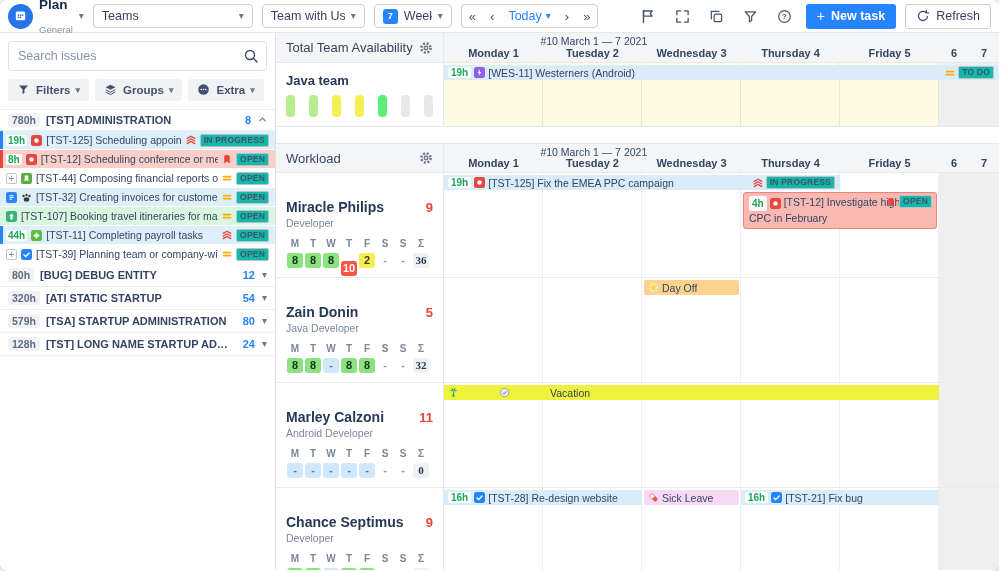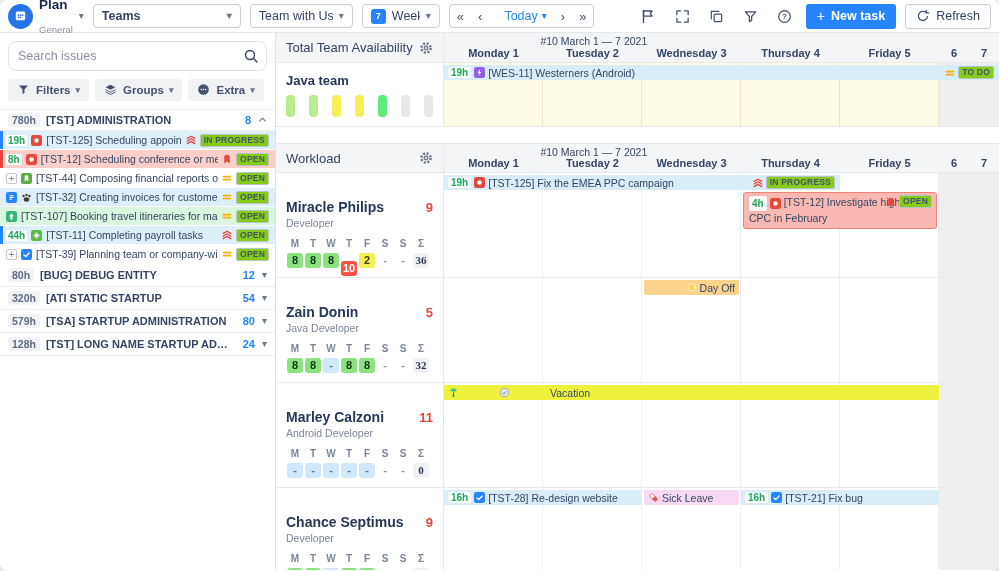--- a/index.html
+++ b/index.html
@@ -10,41 +10,41 @@
   .tb{height:33px;border-bottom:1px solid #e6e8ec;display:flex;align-items:center;padding:0 8px;gap:9px;background:#fff;}
   .logo-grp{display:flex;align-items:center;gap:6px;cursor:pointer;}
   .logo-circ{width:25px;height:25px;border-radius:50%;background:#2575e8;display:flex;align-items:center;justify-content:center;}
   .logo-txt{line-height:1;}
   .logo-title{font-size:13.5px;font-weight:bold;color:#172b4d;}
   .logo-sub{font-size:9.5px;color:#8993a4;margin-top:14px;}
   .chev{color:#6b778c;font-size:10px;line-height:1;}
   .tsel{height:24px;border:1px solid #c9ced6;border-radius:4px;display:flex;align-items:center;padding:0 8px;gap:6px;
         font-size:12.5px;color:#344563;background:#fff;cursor:pointer;}
   .tsel .lbl{flex:1;white-space:nowrap;overflow:hidden;}
-  .w-teams{width:148px;font-weight:bold;} .w-view{width:103px;} .w-range{width:78px;}
+  .w-teams{width:160px;} .w-view{width:103px;} .w-range{width:78px;}
   .cal7{width:15px;height:15px;border-radius:3px;background:#2684ff;color:#fff;font-size:9px;font-weight:bold;
         display:flex;align-items:center;justify-content:center;}
   .navgrp{display:flex;align-items:center;height:24px;border:1px solid #c9ced6;border-radius:4px;background:#fff;}
   .navbtn{padding:0 7px;font-size:13px;color:#42526e;display:flex;align-items:center;height:100%;cursor:pointer;gap:4px;}
-  .navbtn.today{color:#2684ff;font-size:12.5px;margin-left:8px;}
+  .navbtn.today{color:#2684ff;font-size:12.5px;}
   .navbtn.today .chev{color:#2684ff;}
   .tb-spacer{flex:1;}
   .tibtn{width:25px;height:24px;display:flex;align-items:center;justify-content:center;cursor:pointer;}
   .btn-primary{background:#2684ff;color:#fff;height:25px;border-radius:3px;display:flex;align-items:center;
                padding:0 11px;gap:6px;font-size:12.5px;font-weight:bold;cursor:pointer;}
   .btn-primary .plus{font-size:14px;font-weight:normal;line-height:1;}
   .btn-ghost{border:1px solid #c9ced6;background:#fff;height:25px;border-radius:3px;display:flex;align-items:center;
              padding:0 10px;gap:6px;font-size:12.5px;color:#344563;cursor:pointer;}
   
   .bodywrap{display:flex;height:537px;}
   .sidebar{width:276px;border-right:1px solid #dfe1e6;flex:none;background:#fff;overflow:hidden;}
   .main{flex:1;overflow:hidden;background:#fff;}
   
   .searchwrap{margin:8px;position:relative;}
-  .searchwrap input{width:100%;height:30px;border:1px solid #dfe1e6;border-radius:8px;padding:0 30px 0 9px;
+  .searchwrap input{width:100%;height:30px;border:1px solid #dfe1e6;border-radius:3px;padding:0 30px 0 9px;
                     font-size:12.5px;color:#344563;font-family:"Liberation Sans",sans-serif;outline:none;}
   .searchwrap input::placeholder{color:#8993a4;}
   .search-ic{position:absolute;right:8px;top:7px;}
   .fbtns{display:flex;gap:6px;padding:0 8px 8px;}
   .fbtn{background:#f1f2f4;border-radius:3px;height:22px;display:flex;align-items:center;gap:5px;padding:0 9px;
         font-size:11.5px;font-weight:bold;color:#42526e;cursor:pointer;}
   .fbtn .chev{font-size:9px;}
   .grp{display:flex;align-items:center;height:23px;padding:0 8px;border-bottom:1px solid #eceef1;background:#fff;font-size:11px;cursor:pointer;}
   .grp-head{height:22px;border-top:1px solid #eceef1;}
   .hpill{background:#f1f2f4;border-radius:3px;color:#5e6c84;font-weight:bold;font-size:10.5px;padding:1px 4px;margin-right:6px;flex:none;}
@@ -52,21 +52,21 @@
   .gcount{color:#2684ff;font-weight:bold;font-size:11px;margin-left:8px;}
   .grp .chev{margin-left:7px;}
   .task-row{display:flex;align-items:center;gap:4px;height:19px;padding:0 6px 0 6px;border-bottom:1px solid #fff;
             font-size:10.5px;overflow:hidden;cursor:pointer;}
   .row-blue{background:#ddf0fa;} .row-red{background:#fbcfc9;} .row-green{background:#d9f6df;} .row-white{background:#fff;}
   .barl-blue{box-shadow:inset 3px 0 0 0 #2684ff;} .barl-red{box-shadow:inset 3px 0 0 0 #e8453c;}
   .thrs{color:#1fa65a;background:#fff;font-weight:bold;font-size:10px;padding:0 2px;border-radius:2px;flex:none;}
   .texp{width:11px;height:11px;border:1px solid #c1c7d0;border-radius:2px;background:#fff;color:#7a869a;font-size:10px;
         line-height:9px;text-align:center;flex:none;}
   .ttext{flex:1;white-space:nowrap;overflow:hidden;min-width:0;color:#344563;}
-  .spill{flex:none;font-size:8.5px;font-weight:bold;color:#42526e;background:#84cc16;border:1px solid #b9c1cc;border-radius:2px;
+  .spill{flex:none;font-size:8.5px;font-weight:bold;color:#42526e;background:#14b8a6;border:1px solid #b9c1cc;border-radius:2px;
          padding:0 3px;line-height:11px;letter-spacing:.2px;white-space:nowrap;}
   .i16{width:16px;height:16px;display:inline-flex;} .i14{width:14px;height:14px;display:inline-flex;}
   .i11{width:11px;height:11px;display:inline-flex;flex:none;} .i10{width:10px;height:10px;display:inline-flex;flex:none;}
   
   .sec-band{display:flex;background:#f4f5f7;border-bottom:1px solid #e6e8ec;border-top:1px solid #e6e8ec;height:30px;}
   .band-left{width:168px;flex:none;display:flex;align-items:center;justify-content:space-between;padding:0 10px;
              border-right:1px solid #e6e8ec;}
   .band-title{font-size:13px;color:#344563;}
   .grid7{display:grid;grid-template-columns:repeat(5,1fr) 30px 30px;}
   .band-grid{flex:1;position:relative;padding-top:0;}
@@ -83,21 +83,21 @@
   .bg-grid{position:absolute;inset:0;}
   .bgc{border-right:1px solid #edeff2;}
   .bg-cream{background:#fdfbe4;border-right:1px solid #eae6c9;}
   .bg-wk{background:#efeff0;}
   .bg-day{background:transparent;}
   .ev-grid{position:absolute;inset:0;align-content:start;padding-top:2px;row-gap:2px;grid-auto-rows:min-content;}
   .ev{display:flex;align-items:center;gap:3px;font-size:10.5px;color:#344563;padding:0 4px;min-height:15px;
       overflow:hidden;white-space:nowrap;cursor:pointer;}
   .strip-blue{background:#d9edf8;}
   .strip-yellow{background:#eef23c;}
-  .box-orange{background:#fbd38d;border-radius:2px;margin:0 2px;justify-content:flex-end;}
+  .box-orange{background:#fbd38d;border-radius:2px;margin:0 2px;}
   .box-pink{background:#f8d9f3;border-radius:2px;margin:0 2px;}
   .box-red{position:relative;display:block;background:#f9b9b2;border:1px solid #ef8377;border-radius:3px;
            padding:2px 5px;white-space:normal;line-height:15px;margin:0 2px;}
   .box-red .ehrs,.box-red .i11{vertical-align:middle;margin-right:3px;display:inline-block;}
   .box-red .ev-text{display:inline;}
   .ehrs{background:rgba(255,255,255,.92);color:#1fa65a;font-weight:bold;font-size:10px;padding:0 3px;border-radius:2px;flex:none;}
   .ev-text-nw{white-space:nowrap;overflow:hidden;}
   .ev-badges{margin-left:auto;display:flex;align-items:center;gap:3px;padding-right:1px;}
   .ev-badges-abs{position:absolute;top:2px;right:4px;display:flex;align-items:center;gap:3px;}
   

